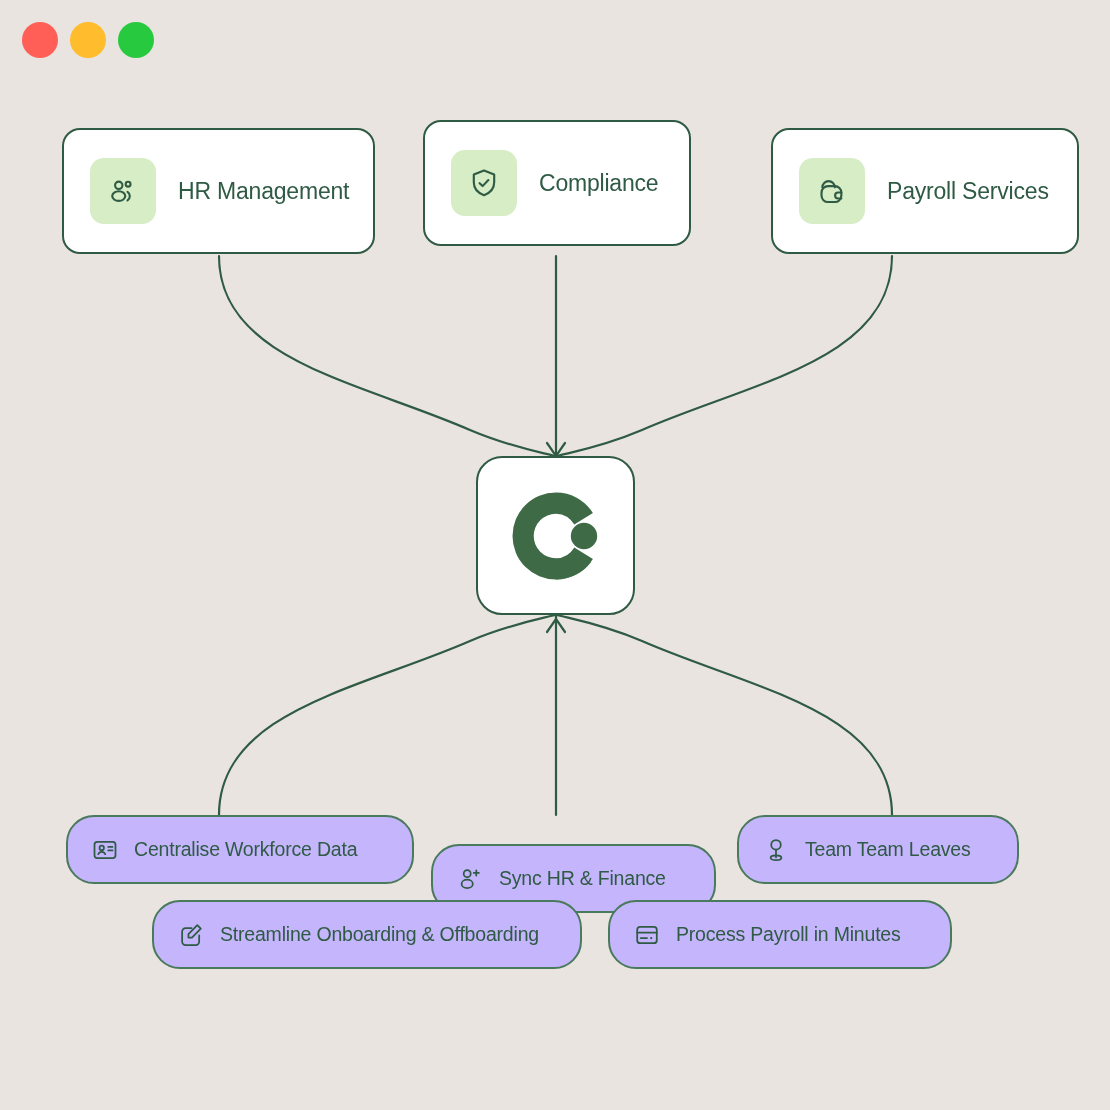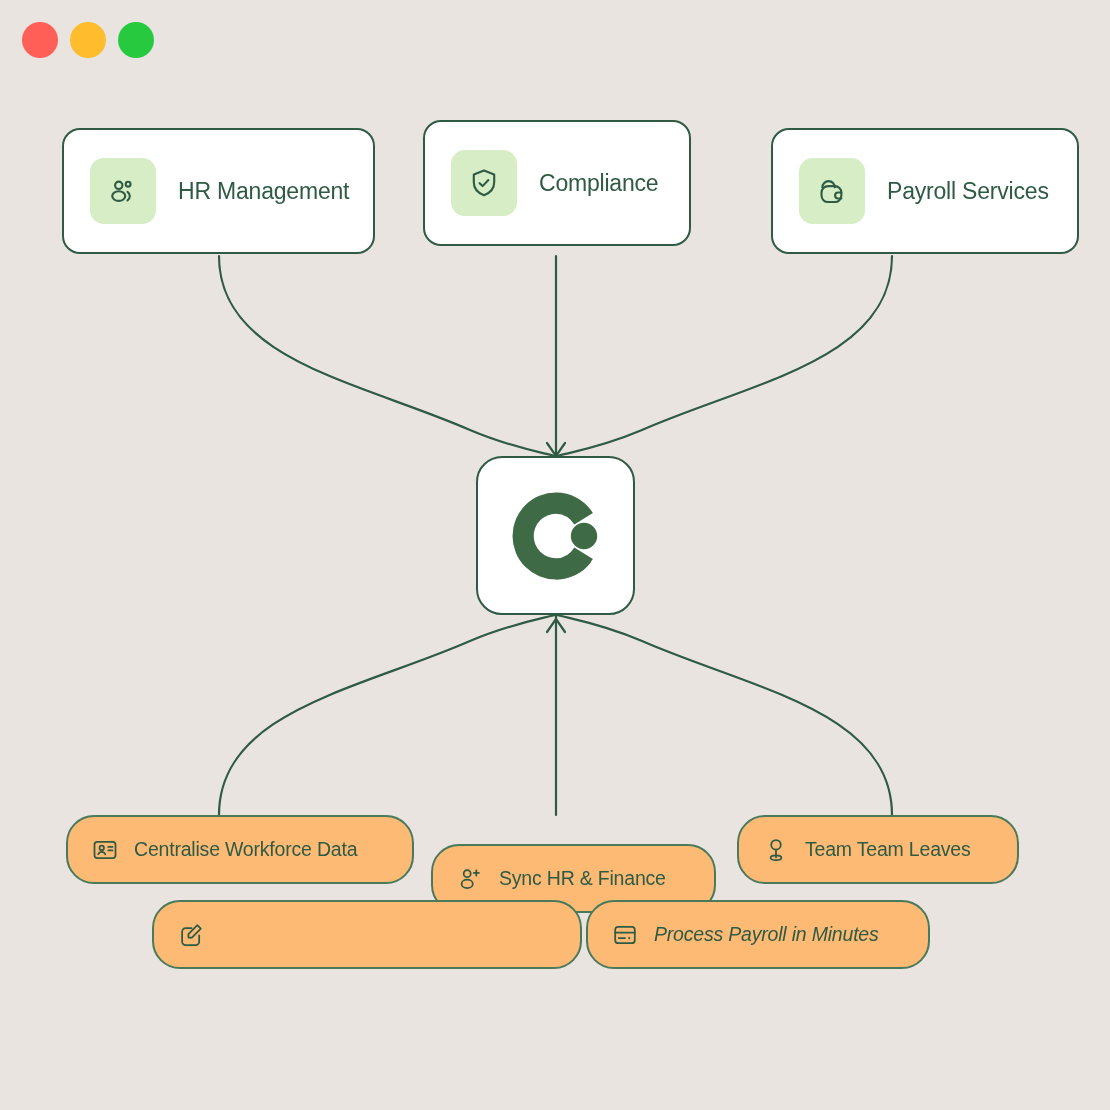--- a/index.html
+++ b/index.html
@@ -99,21 +99,21 @@
     border-radius: 26px;
     display: flex;
     align-items: center;
     justify-content: center;
   }
 
   
   .pill {
     position: absolute;
     box-sizing: border-box;
-    background: #fdba74;
+    background: #c4b5fd;
     border: 2.2px solid #4A7A5C;
     border-radius: 28px;
     height: 69px;
     display: flex;
     align-items: center;
     gap: 14px;
     padding: 0 22px;
   }
   .pill .pill-icon {
     width: 30px;
@@ -126,21 +126,21 @@
   .pill .pill-label {
     font-size: 19.5px;
     color: #2F5A44;
     white-space: nowrap;
     letter-spacing: -0.2px;
   }
   #pill-centralise { left: 66px;  top: 815px; width: 348px; }
   #pill-sync       { left: 431px; top: 844px; width: 285px; }
   #pill-track      { left: 737px; top: 815px; width: 282px; }
   #pill-onboarding { left: 152px; top: 900px; width: 430px; }
-  #pill-process    { left: 586px; top: 900px; width: 344px; font-style: italic; }
+  #pill-process    { left: 608px; top: 900px; width: 344px; }
 
   .ico { display: block; }
 </style>
 </head>
 <body style="background: rgb(233, 228, 223);">
 
 <div id="stage">
 
   <div class="traffic-dots">
     <div class="dot" style="background: rgb(255, 95, 86);"></div>
@@ -243,20 +243,21 @@
     <span class="pill-label">Team Team Leaves</span>
   </div>
 
   <div class="pill" id="pill-onboarding">
     <span class="pill-icon">
       <svg class="ico" width="28" height="28" viewBox="0 0 24 24" fill="none" stroke="#2F5A44" stroke-width="1.5" stroke-linecap="round" stroke-linejoin="round">
         <path d="M19 12.4v5.2a3 3 0 0 1-3 3H7.4a3 3 0 0 1-3-3V9a3 3 0 0 1 3-3h5.1"></path>
         <path d="M17.4 3.6l3 3-7.6 7.6H9.8v-3z"></path>
       </svg>
     </span>
+    <span class="pill-label">Streamline Onboarding &amp; Offboarding</span>
   </div>
 
   <div class="pill" id="pill-process">
     <span class="pill-icon">
       <svg class="ico" width="28" height="28" viewBox="0 0 24 24" fill="none" stroke="#2F5A44" stroke-width="1.5" stroke-linecap="round" stroke-linejoin="round">
         <rect x="3.6" y="5" width="16.8" height="14" rx="2.6"></rect>
         <path d="M3.6 10h16.8"></path>
         <path d="M6.6 14.6h5.4"></path>
         <circle cx="15.6" cy="14.6" r="0.95" fill="#2F5A44" stroke="none"></circle>
       </svg>

